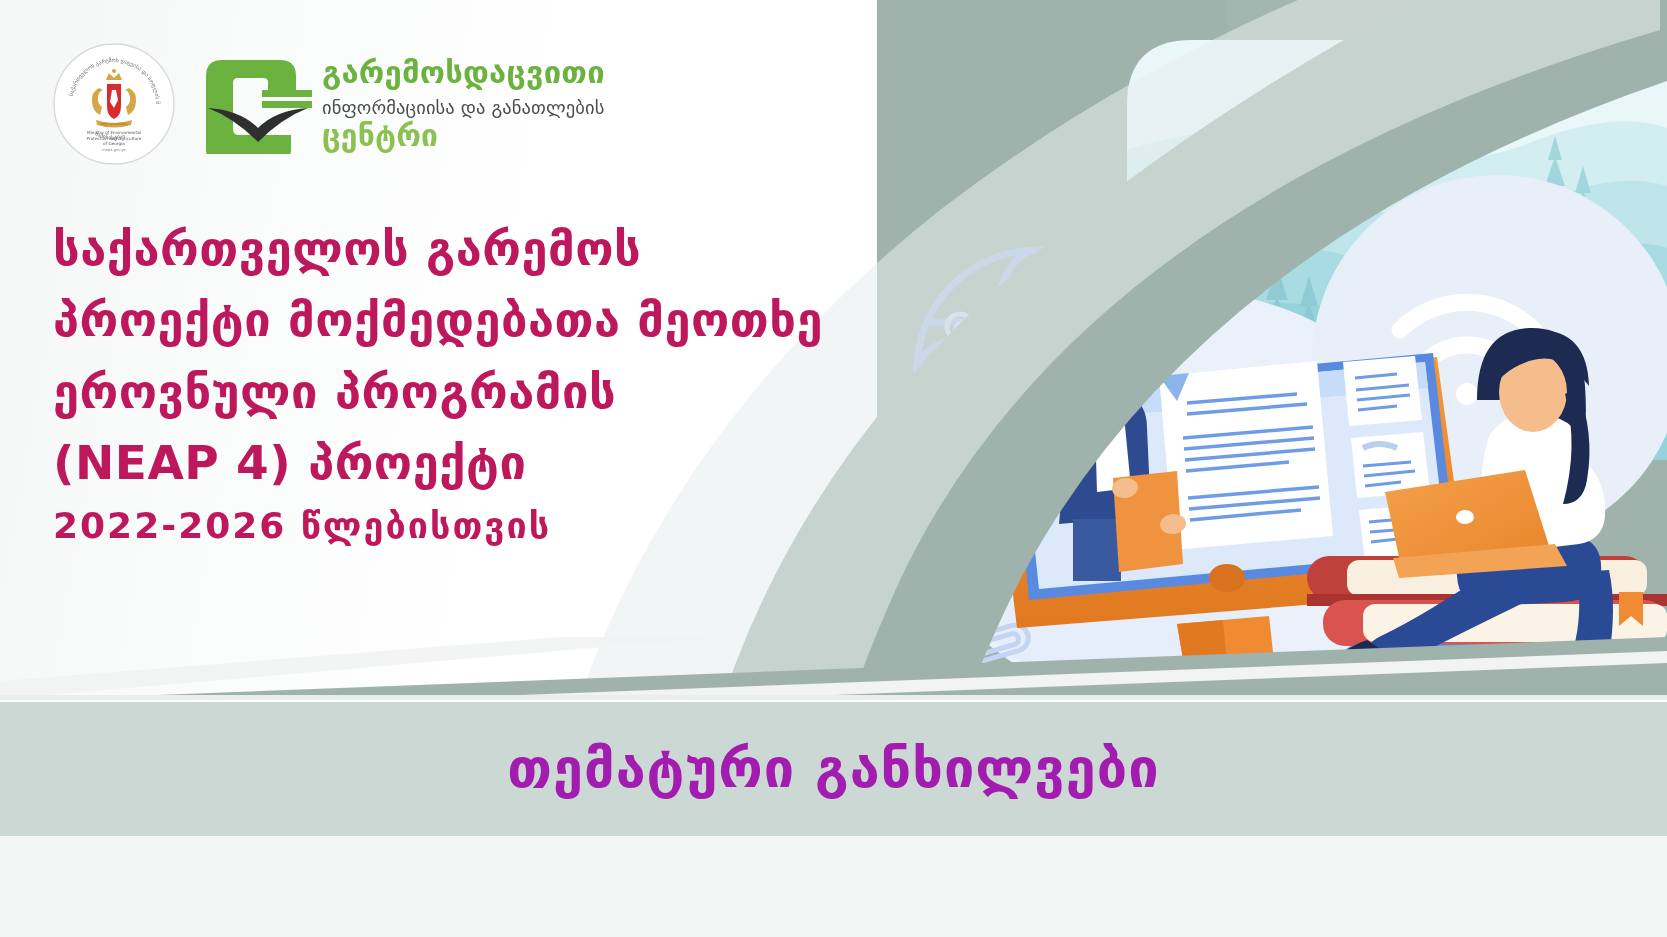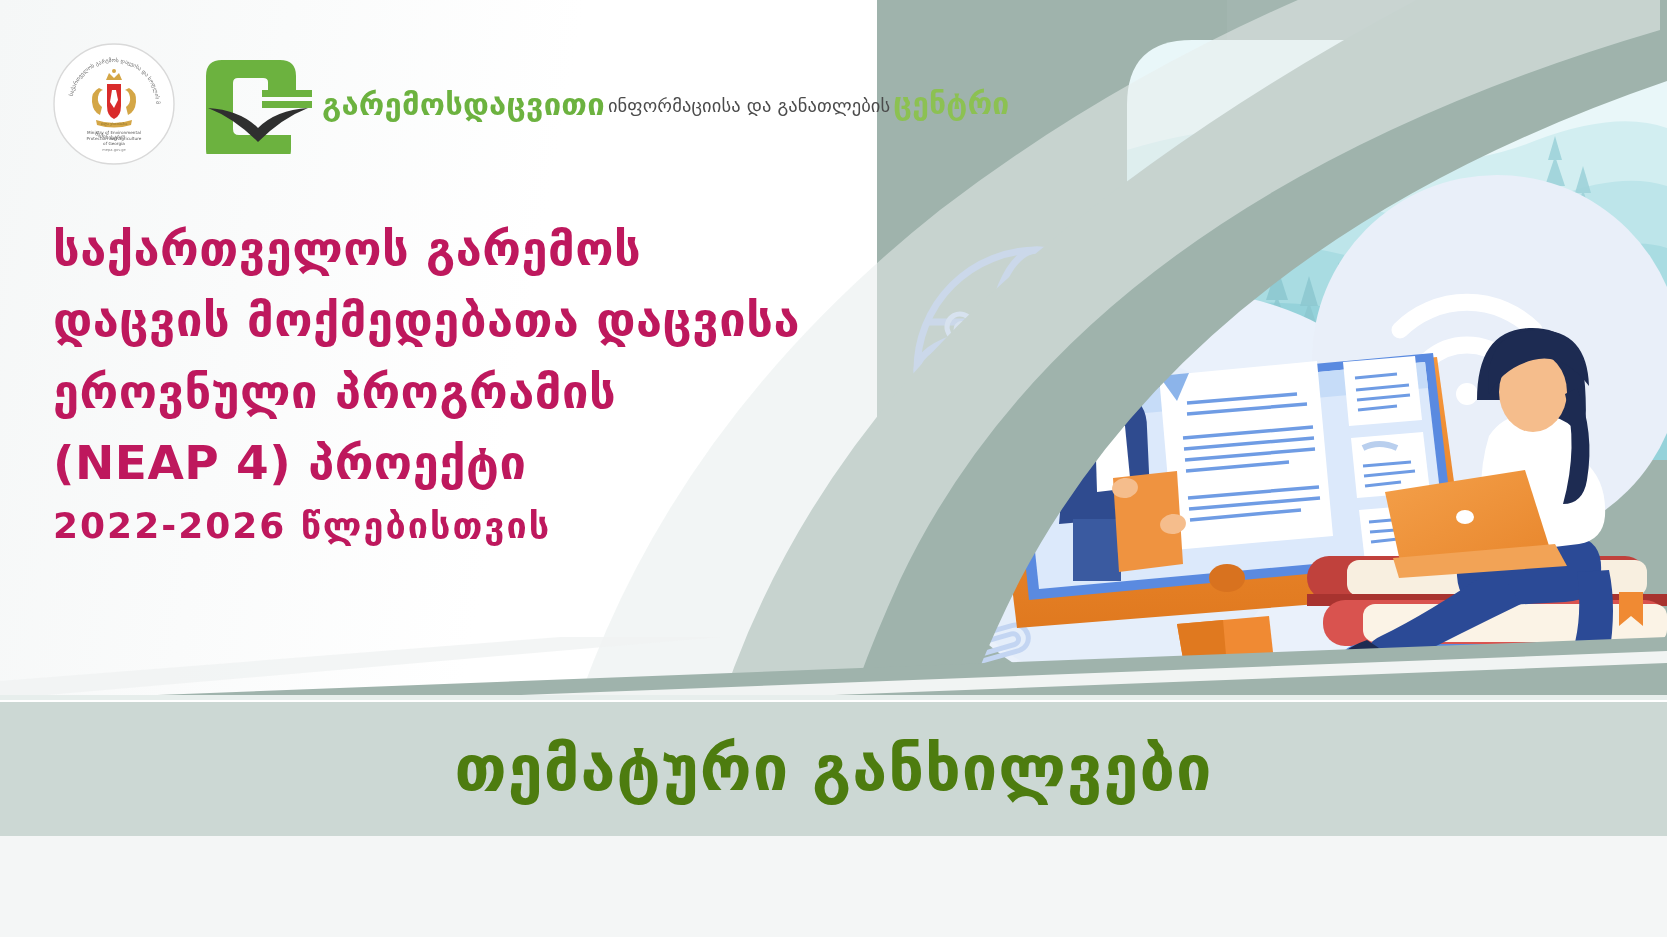--- a/index.html
+++ b/index.html
@@ -26,21 +26,21 @@
 
   
   .swoosh{position:absolute;left:640px;top:-60px;width:1030px;height:800px;}
   .swoosh-soft{position:absolute;left:560px;top:-80px;width:1100px;height:840px;opacity:.55;}
 
   
   .logos{position:absolute;left:52px;top:42px;display:flex;align-items:center;gap:28px;z-index:20;}
   .emblem{width:124px;height:124px;position:relative;}
   .eic-logo{display:flex;align-items:center;gap:10px;}
   .eic-mark{width:108px;height:100px;position:relative;}
-  .eic-text{display:flex;flex-direction:row;line-height:1;gap:3px;}
+  .eic-text{display:flex;flex-direction:column;line-height:1;gap:3px;}
   .eic-l1{font-size:31px;font-weight:700;color:#6cb23f;letter-spacing:.2px;}
   .eic-l2{font-size:18.5px;font-weight:400;color:#4b4b4b;letter-spacing:.1px;margin-top:8px;}
   .eic-l3{font-size:30px;font-weight:700;color:#8cc152;letter-spacing:.2px;}
 
   
   .title-block{
     position:absolute;left:53px;top:213px;width:700px;z-index:20;
   }
   .title-line{
     color:#be185d;
@@ -58,21 +58,21 @@
   .banner-band{
     position:absolute;left:0;top:63px;width:1667px;height:136px;
     background:#ccd8d4;
     border-top:2px solid #ffffff;
     border-bottom:2px solid #ffffff;
     box-shadow:0 -5px 0 #e7eeec, 0 5px 0 #e7eeec;
   }
   .banner-text{
     position:absolute;left:0;top:63px;width:1667px;height:136px;
     display:flex;align-items:center;justify-content:center;
-    color:#4d7c0f;font-size:63px;font-weight:700;letter-spacing:1px;
+    color:#a21caf;font-size:54px;font-weight:700;letter-spacing:1px;
     white-space:nowrap;
   }
   .banner-foot{position:absolute;left:0;bottom:0;width:1667px;height:101px;background:#f4f6f6;}
 </style>
 </head>
 <body>
 
 <div id="poster">
 
   <div class="bg-base"></div>
@@ -343,21 +343,21 @@
       <div class="eic-text">
         <div class="eic-l1">გარემოსდაცვითი</div>
         <div class="eic-l2">ინფორმაციისა და განათლების</div>
         <div class="eic-l3">ცენტრი</div>
       </div>
     </div>
   </div>
 
   <div class="title-block">
     <div class="title-line">საქართველოს გარემოს</div>
-    <div class="title-line">დაცვის მოქმედებათა დაცვისა</div>
+    <div class="title-line">პროექტი მოქმედებათა მეოთხე</div>
     <div class="title-line">ეროვნული პროგრამის</div>
     <div class="title-line">(NEAP 4) პროექტი</div>
     <div class="title-line tl-num">2022-2026 წლებისთვის</div>
   </div>
 
   <div class="banner-wrap">
     <svg class="banner-bg-diag" viewBox="0 0 1667 300" preserveAspectRatio="none">
       <path d="M0 64 L1667 0 L1667 300 L0 300 Z" fill="#9fb3ac"></path>
       <path d="M0 78 L1667 14 L1667 26 L0 90 Z" fill="#ffffff" opacity=".85"></path>
       <path d="M0 44 L560 0 L720 0 L0 62 Z" fill="#f0f3f2" opacity=".8"></path>

